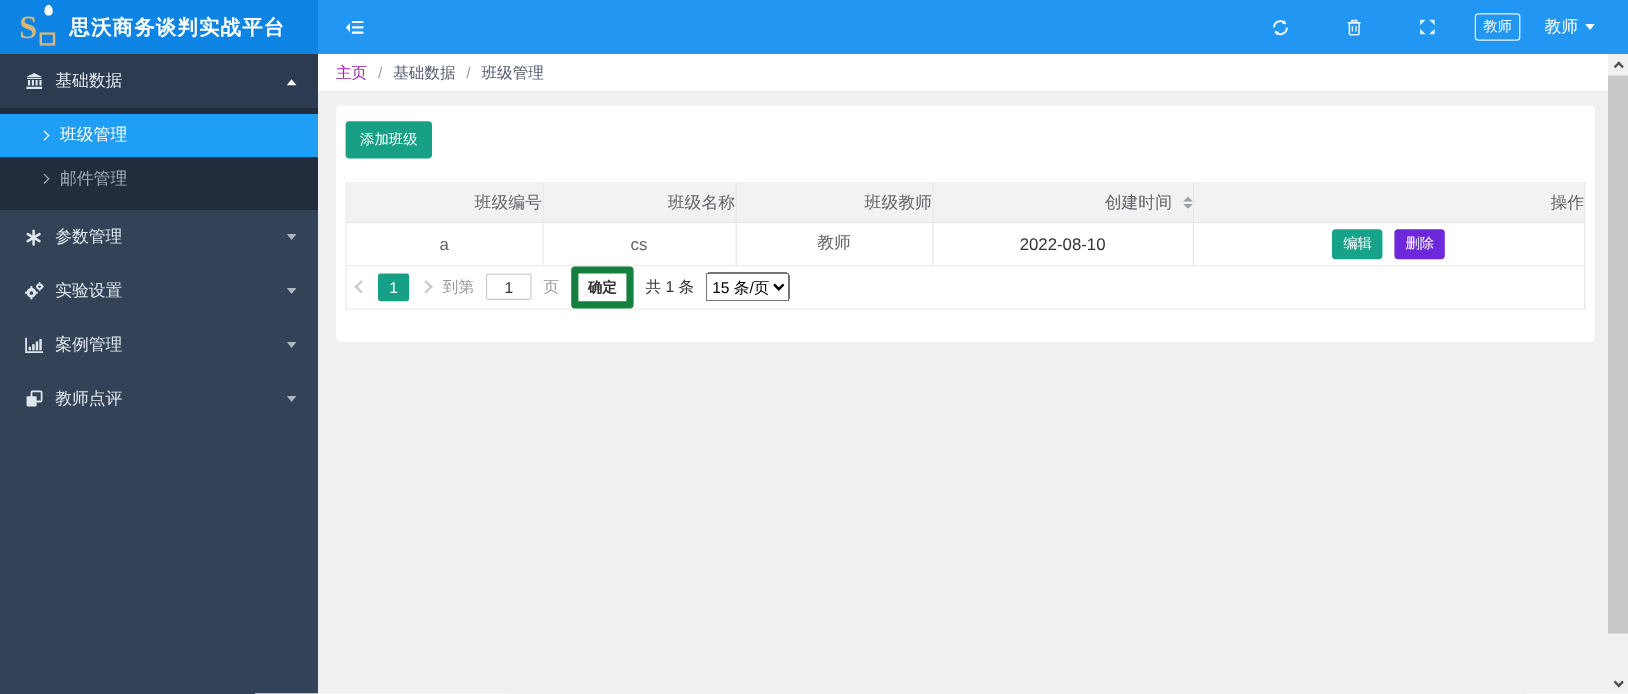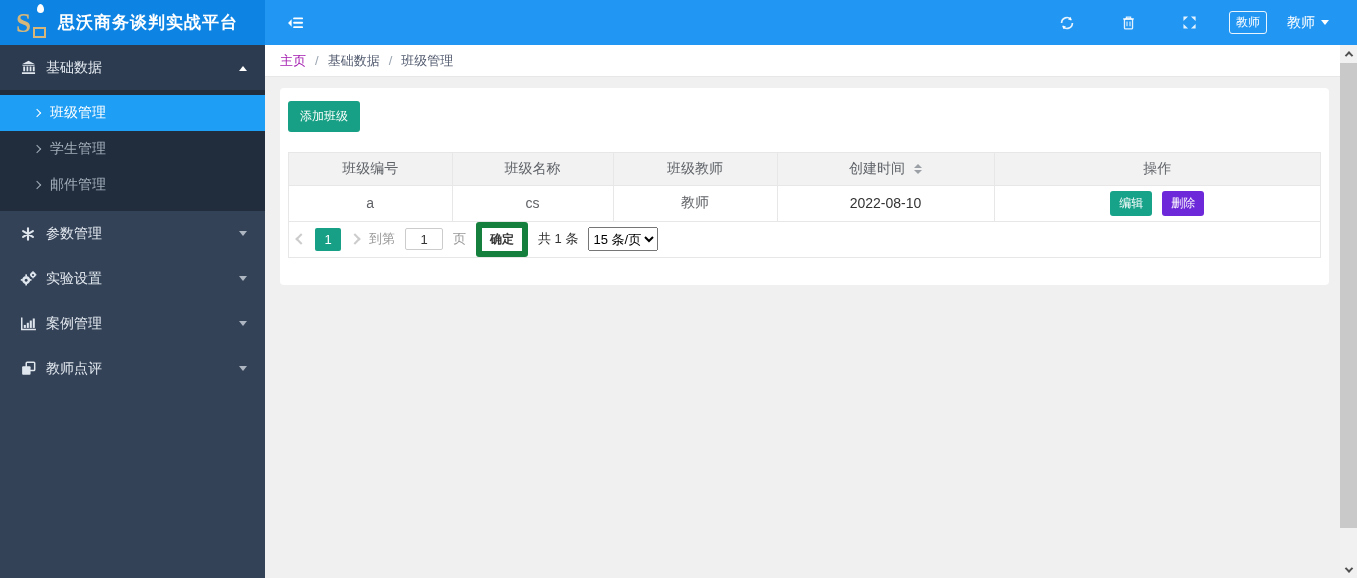--- a/index.html
+++ b/index.html
@@ -37,21 +37,21 @@
   
   .main { position:absolute; left:265px; top:45px; right:17px; bottom:0; background:#f0f0f0; }
   .breadcrumb-bar { height:32px; background:#fff; border-bottom:1px solid #e7e7e7; display:flex; align-items:center; padding-left:15px; gap:9px; font-size:13px; }
   .bc-home { color:#a21caf; cursor:pointer; }
   .bc-sep { color:#9aa5b1; }
   .bc-item { color:#515a6e; }
   .card { background:#fff; margin:11px 11px 0 15px; padding:13px 8px 27px; border-radius:4px; }
   .btn-add { background:#17a085; color:#fff; border:none; border-radius:3px; font-size:12px; padding:7px 12px; cursor:pointer; font-family:inherit; }
   .grid { margin-top:20px; border:1px solid #e7e7e7; }
   table { width:100%; border-collapse:collapse; table-layout:fixed; }
-  th { height:32px; background:#f2f2f2; font-weight:normal; font-size:14px; color:#5f6368; border-right:1px solid #e7e7e7; border-bottom:1px solid #e7e7e7; text-align:center; }
+  th { height:32px; background:#f2f2f2; font-weight:normal; font-size:14px; color:#5f6368; border-right:1px solid #e7e7e7; border-bottom:1px solid #e7e7e7; text-align:right; }
   th:last-child { border-right:none; }
   td { height:36px; font-size:14px; color:#606266; border-right:1px solid #e7e7e7; border-bottom:1px solid #e7e7e7; text-align:center; background:#fff; }
   td:last-child { border-right:none; }
   .td-date { color:#333; }
   .sort-icon { display:inline-flex; flex-direction:column; vertical-align:middle; margin-left:5px; gap:2px; cursor:pointer; }
   .sort-up { width:0; height:0; border:4px solid transparent; border-bottom:4px solid #9aa0a6; }
   .sort-dn { width:0; height:0; border:4px solid transparent; border-top:4px solid #9aa0a6; }
   .btn-mini { border:none; border-radius:3px; color:#fff; font-size:12px; padding:4px 9px; cursor:pointer; font-family:inherit;text-align:right; }
   .btn-edit { background:#17a28a; margin-right:6px; }
   .btn-del { background:#6d28d9; }
@@ -151,24 +151,20 @@
       <span class="nav-label">基础数据</span>
       <span class="caret-up"></span>
     </div>
     <div class="submenu">
       <div class="sub-item active">
         <span class="chev-r"></span>
         <span>班级管理</span>
       </div>
       <div class="sub-item">
         <span class="chev-r"></span>
-        <span>学生管理</span>
-      </div>
-      <div class="sub-item">
-        <span class="chev-r"></span>
         <span>邮件管理</span>
       </div>
     </div>
 
     <div class="nav-parent">
       <span class="nav-icon">
         <svg width="14" height="14" viewBox="0 0 16 16">
           <g stroke="currentColor" stroke-width="2.4" stroke-linecap="round">
             <path d="M8 1.5v13M2.4 4.7l11.2 6.6M13.6 4.7L2.4 11.3"></path>
           </g>

